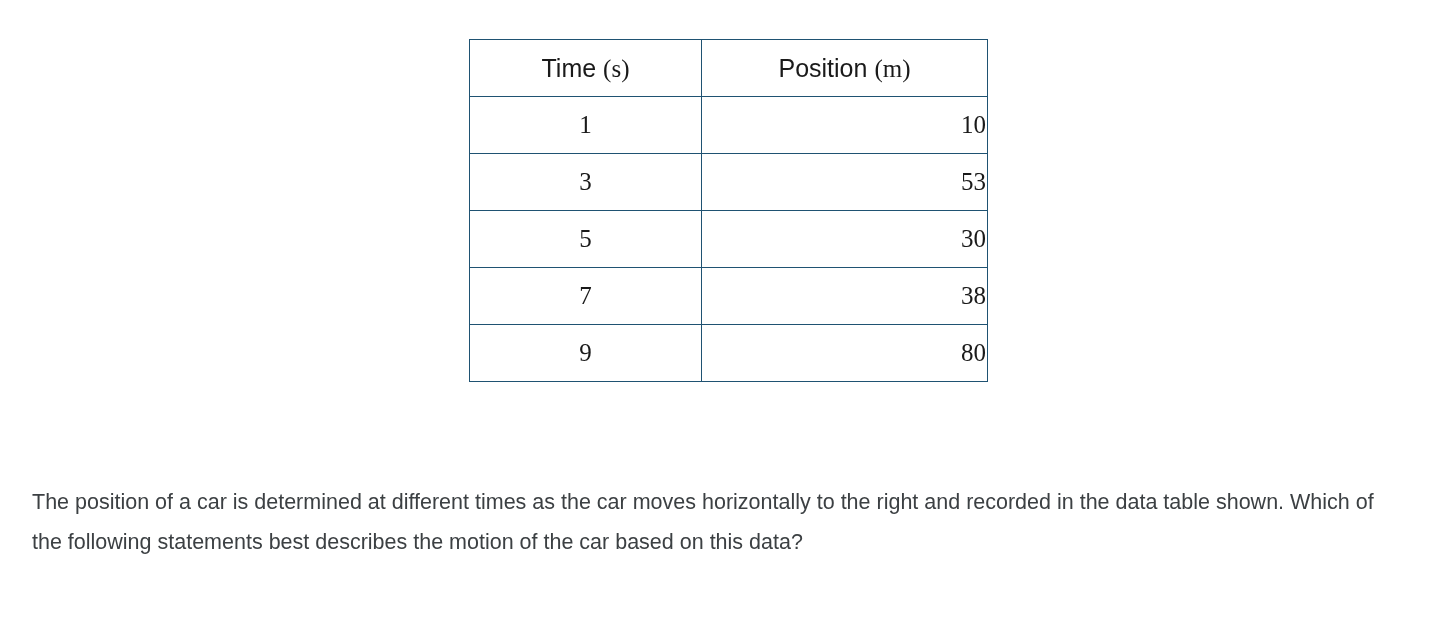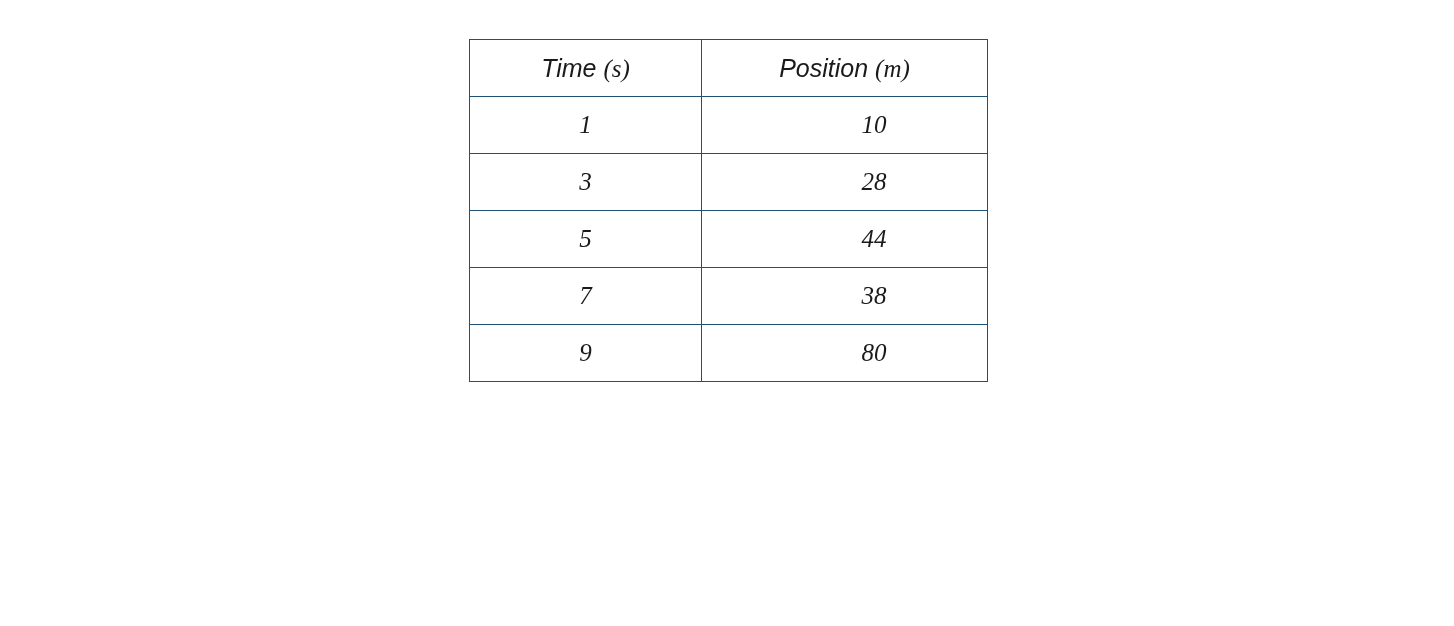--- a/index.html
+++ b/index.html
@@ -12,21 +12,20 @@
     background: #ffffff;
     font-family: "Liberation Sans", sans-serif;
     overflow: hidden;
     position: relative;
   }
 
   .page {
     position: relative;
     width: 1454px;
     height: 548px;
-    font-style: italic;
   }
 
   
   .table-wrap {
     position: absolute;
     left: 469px;
     top: 39px;
   }
   table.data-table {
     border-collapse: collapse;
@@ -54,21 +53,21 @@
     width: 232px;
   }
   .col-pos {
     width: 286px;
   }
   table.data-table td.cell-time {
     text-align: center;
     padding: 0;
   }
   table.data-table td.cell-pos {
-    text-align: center;
+    text-align: right;
     padding-left: 60px;
   }
 
   
   .question {
     position: absolute;
     left: 32px;
     top: 460px;
     width: 1375px;
     font-size: 21.5px;
@@ -94,32 +93,33 @@
           <th><span>Position</span> <span class="unit">(m)</span></th>
         </tr>
       </thead>
       <tbody>
         <tr>
           <td class="cell-time">1</td>
           <td class="cell-pos">10</td>
         </tr>
         <tr>
           <td class="cell-time">3</td>
-          <td class="cell-pos">28</td>
+          <td class="cell-pos">53</td>
         </tr>
         <tr>
           <td class="cell-time">5</td>
-          <td class="cell-pos">44</td>
+          <td class="cell-pos">30</td>
         </tr>
         <tr>
           <td class="cell-time">7</td>
           <td class="cell-pos">38</td>
         </tr>
         <tr>
           <td class="cell-time">9</td>
           <td class="cell-pos">80</td>
         </tr>
       </tbody>
     </table>
   </div>
 
+  <p class="question">The position of a car is determined at different times as the car moves horizontally to the right and recorded in the data table shown. Which of the following statements best describes the motion of the car based on this data?</p>
 
 </div>
 
 </body></html>

